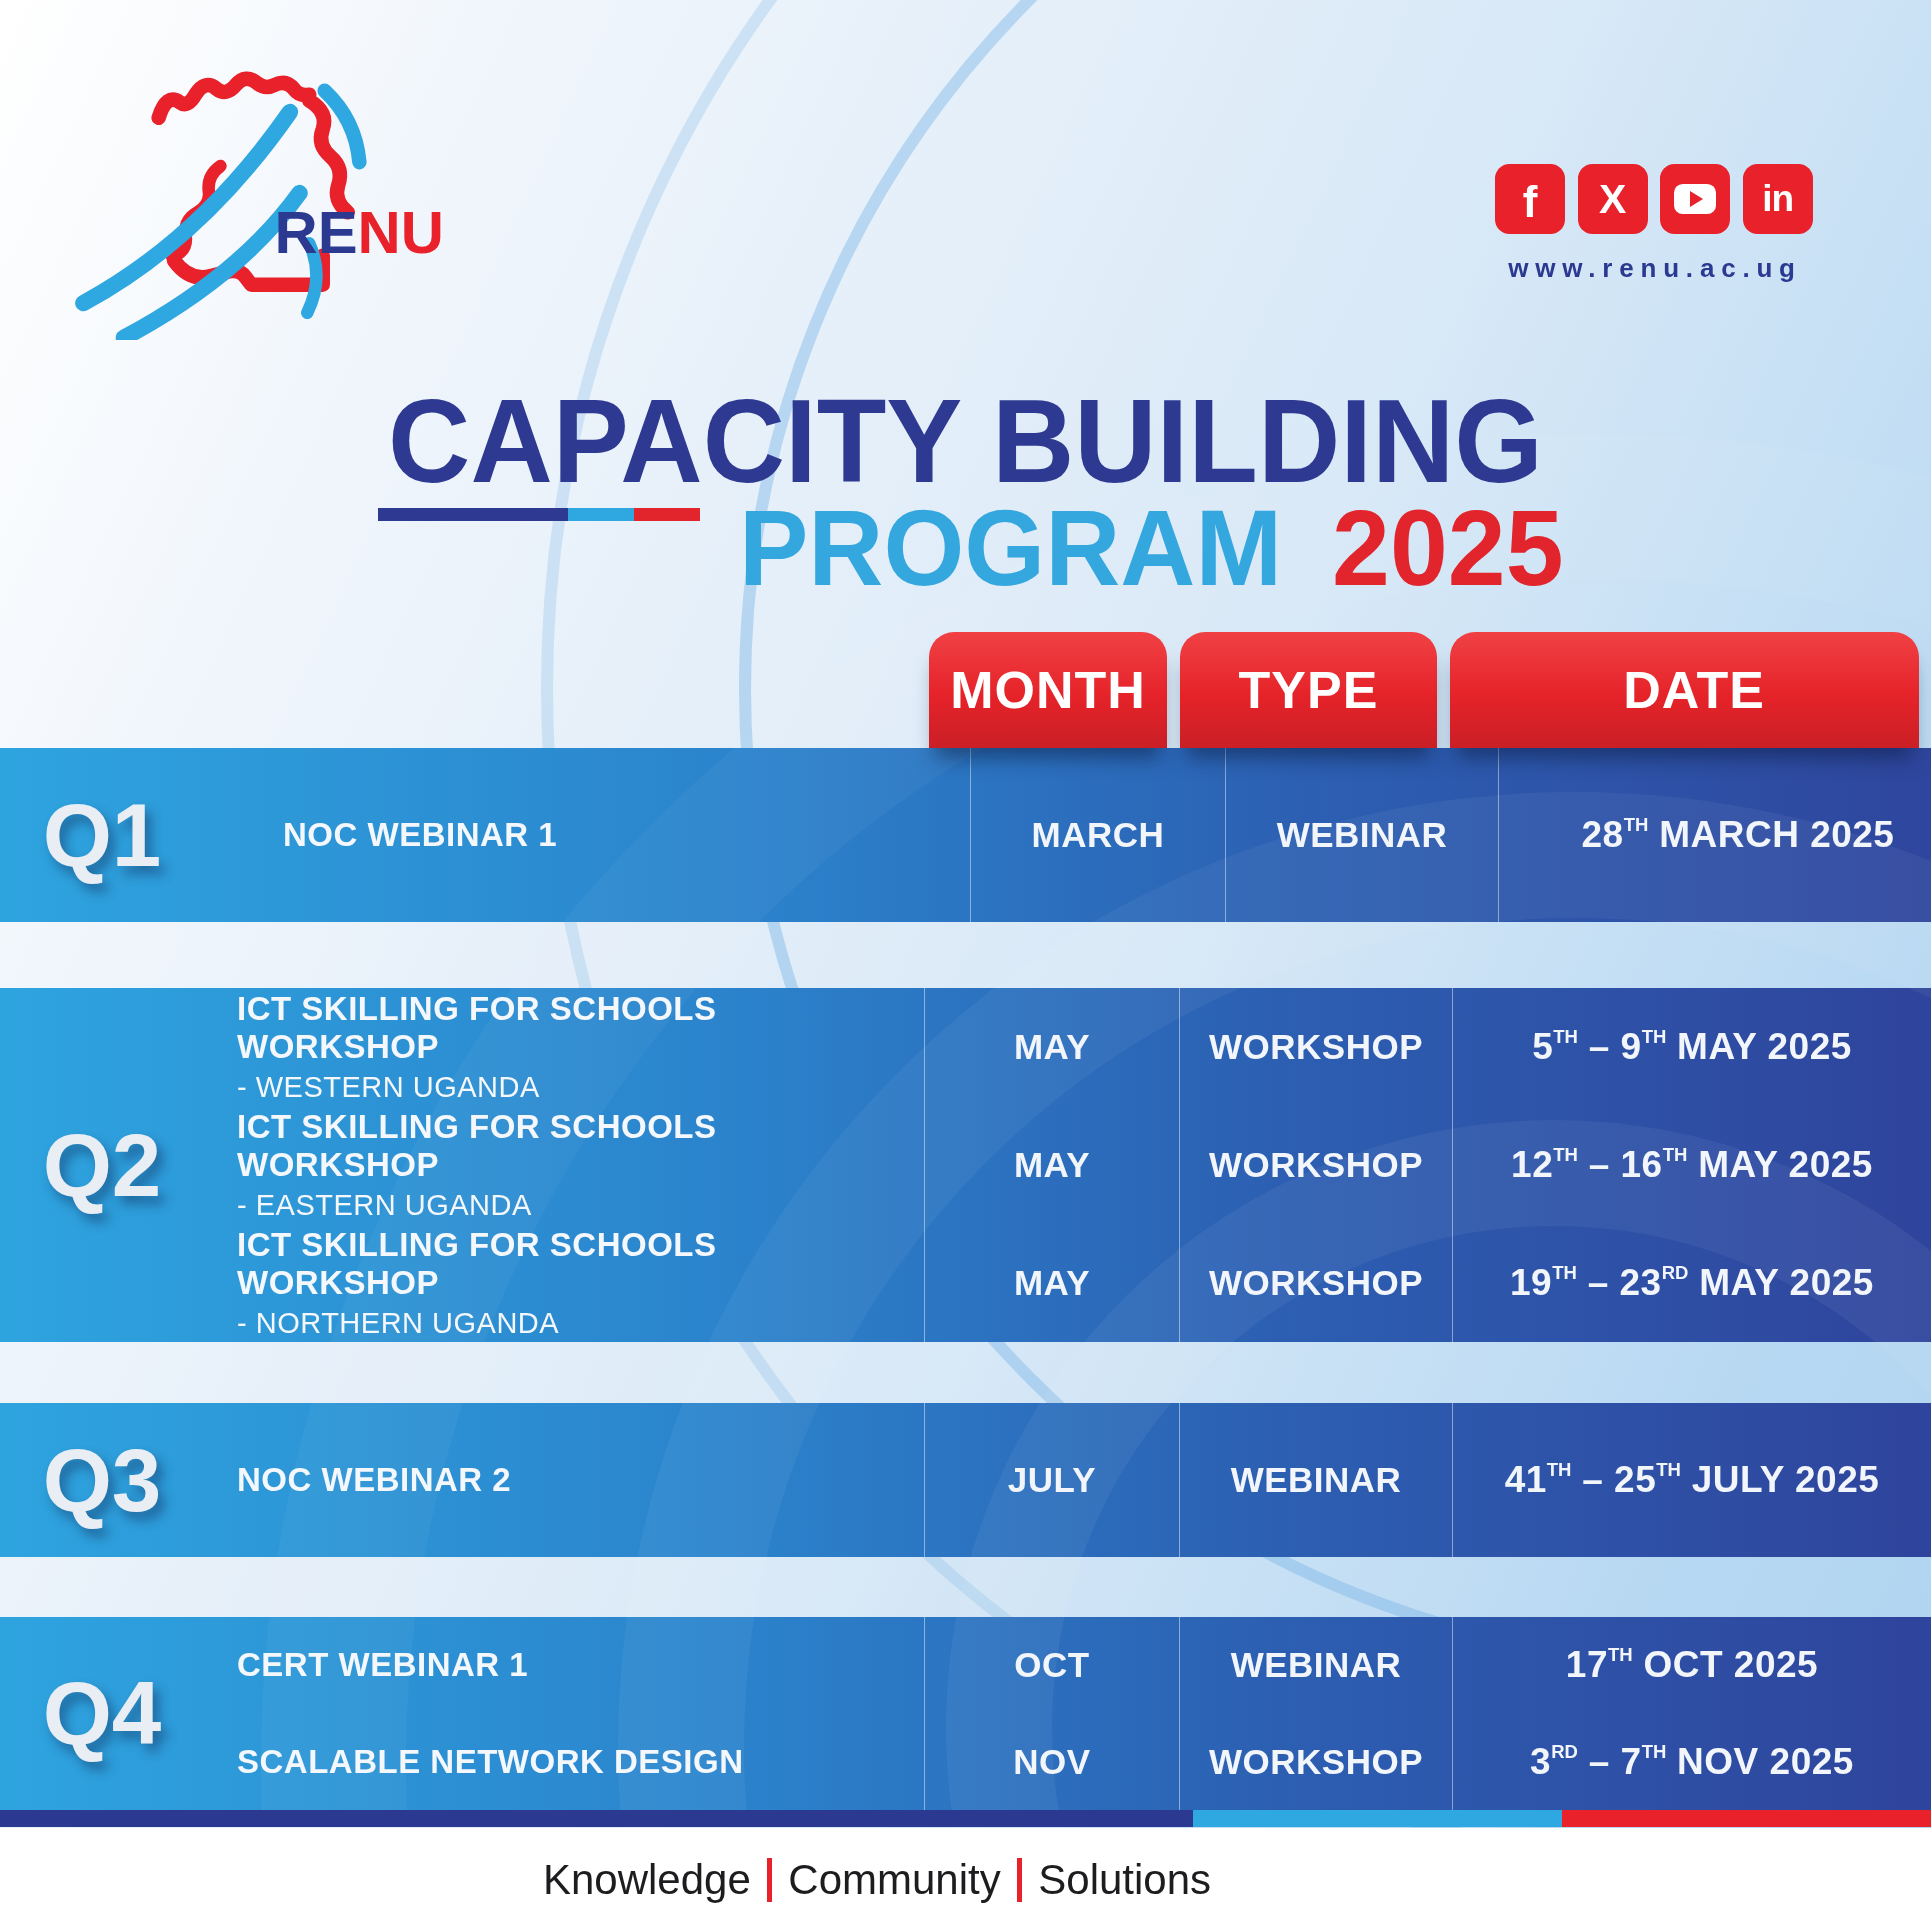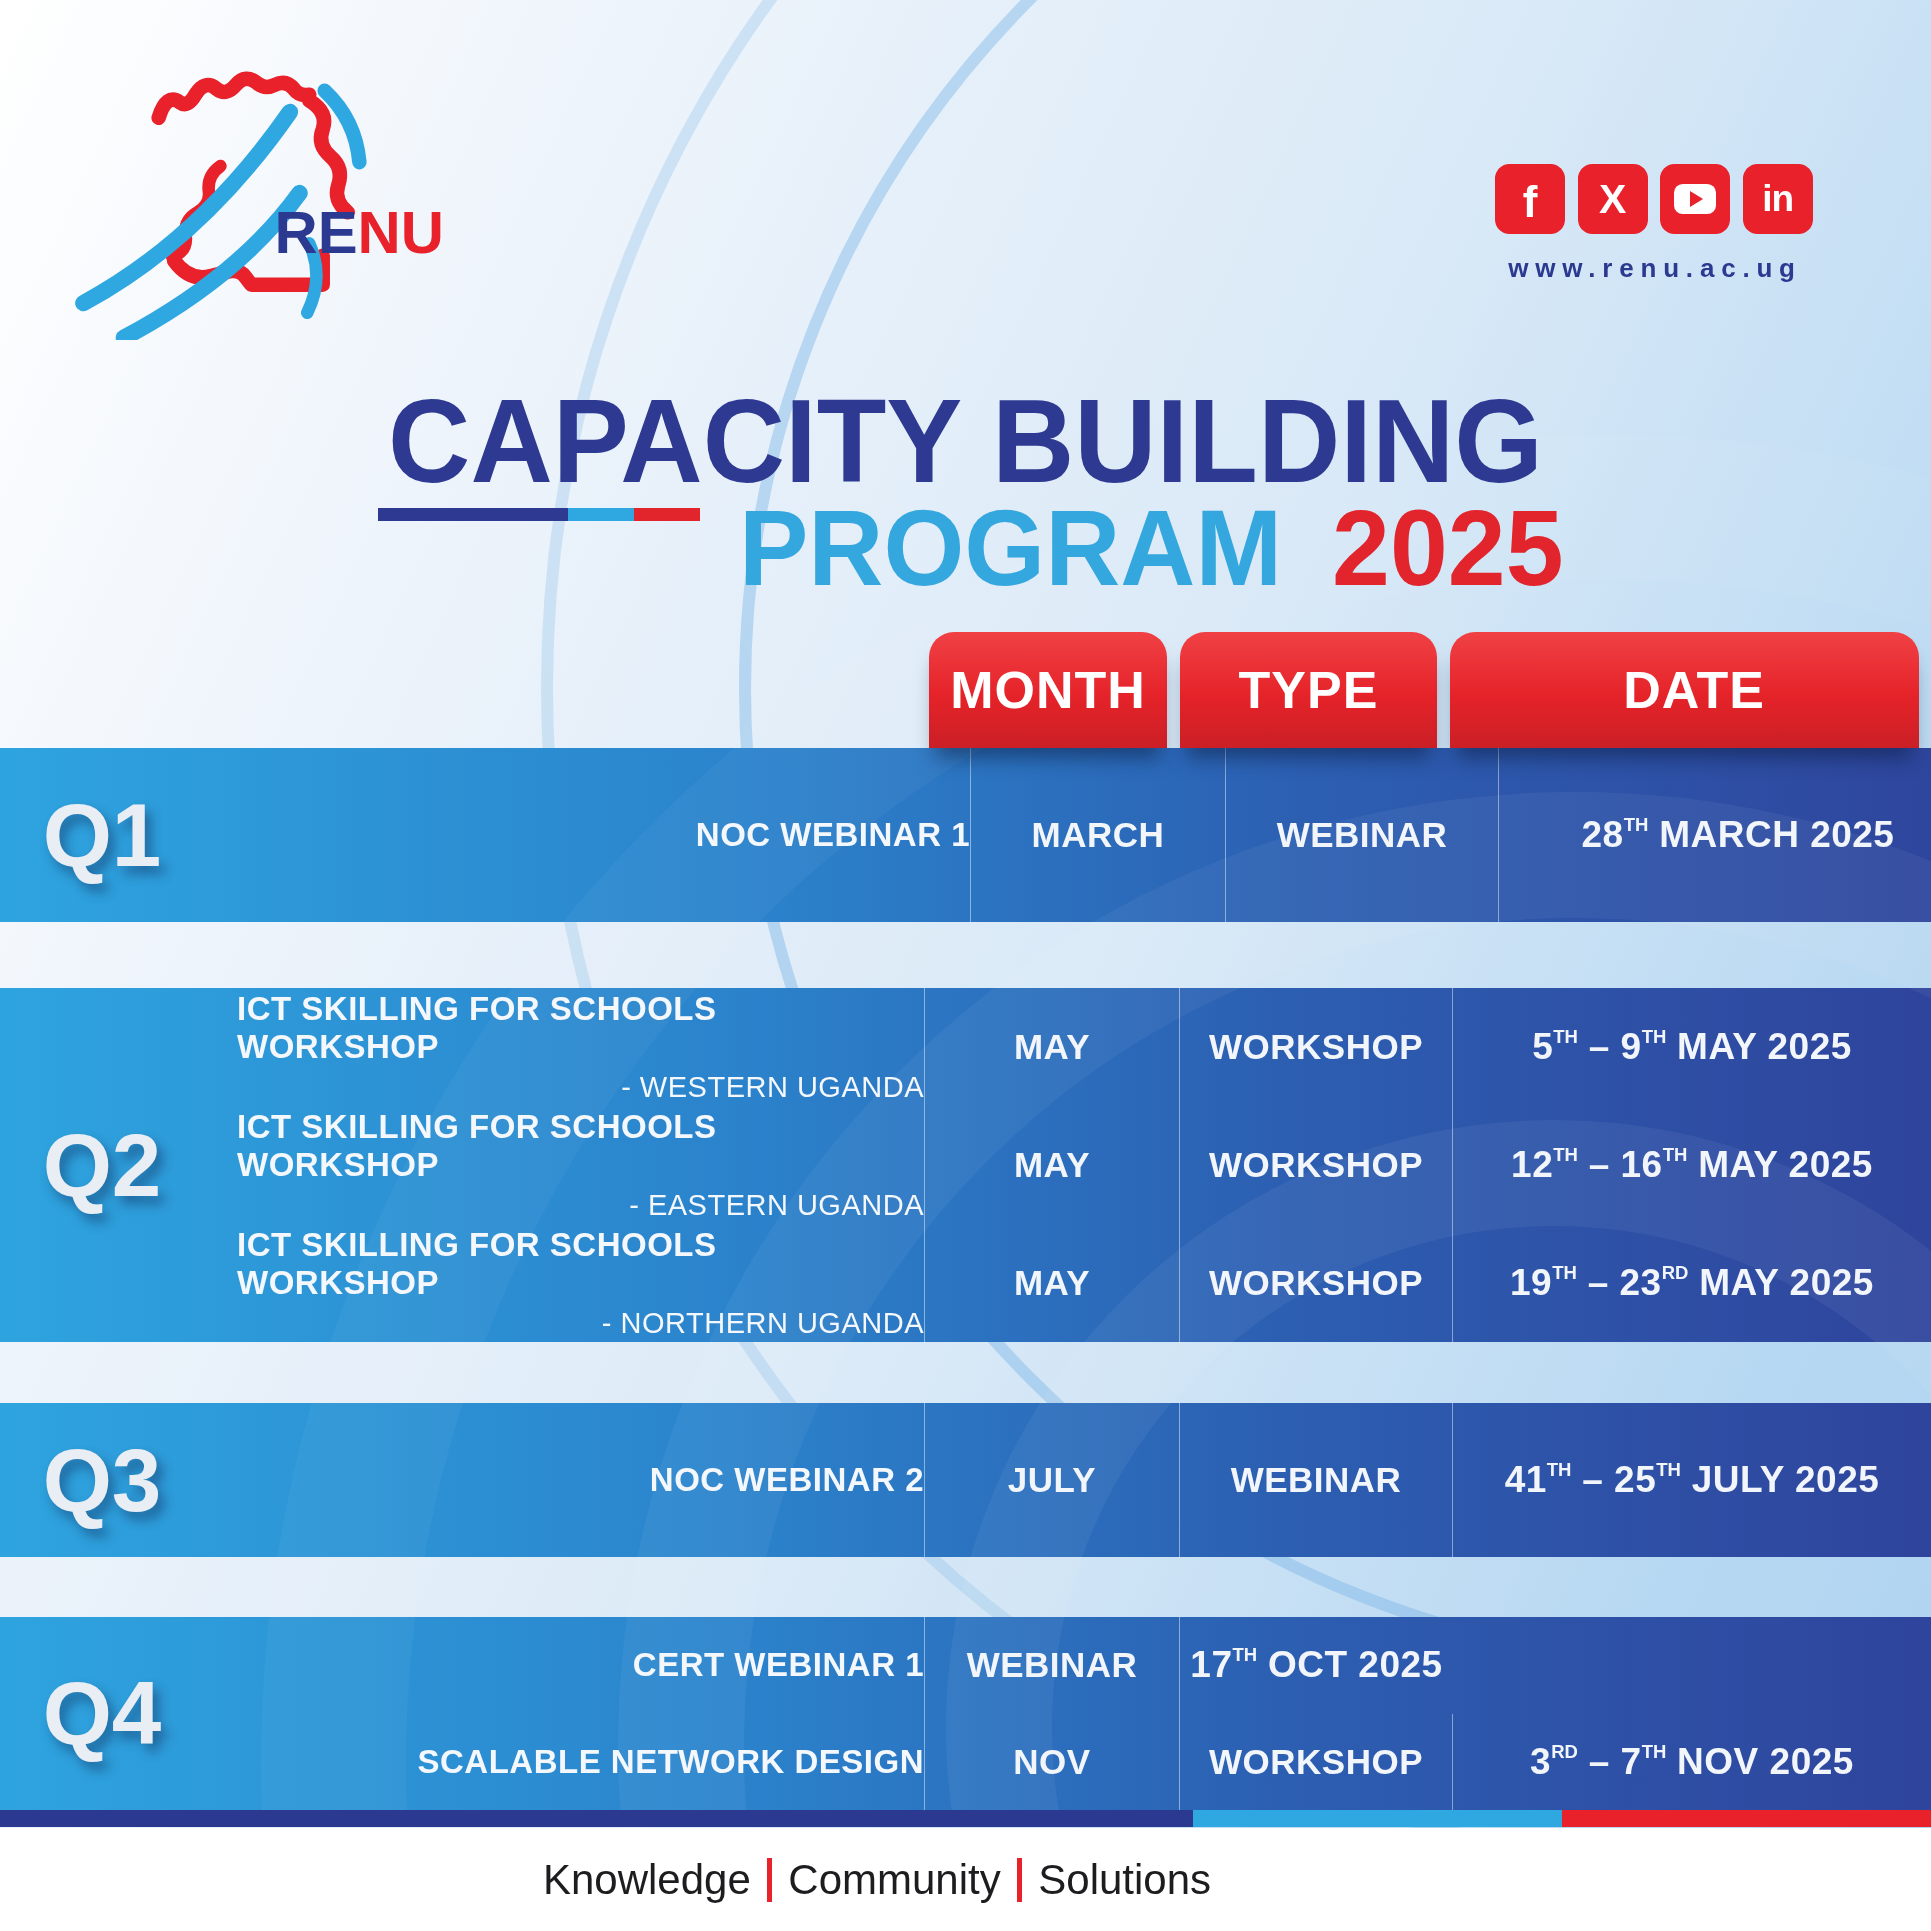--- a/index.html
+++ b/index.html
@@ -54,21 +54,21 @@
   
   .quarter{position:absolute;left:0;width:1931px;z-index:2;
     background:linear-gradient(90deg,#2EA4DF 0%,#2B83CC 38%,#2C5FB2 66%,#2F449C 100%);
     display:flex;flex-direction:column;}
   .qlabel{position:absolute;left:39px;top:0;bottom:0;width:126px;
     display:flex;align-items:center;justify-content:center;
     color:#E9EDF4;font-size:89px;font-weight:bold;
     text-shadow:5.8px 7.7px 11.6px rgba(15,35,80,.45);}
   .event-row{display:grid;grid-template-columns:925px 255px 273px 478px;flex:1;align-items:center;}
   .c-event{padding-left:237px;border-right:1.9px solid rgba(255,255,255,.45);align-self:stretch;
-    display:flex;flex-direction:column;justify-content:center;align-items:flex-end;}
+    display:flex;flex-direction:column;justify-content:center;}
   .event-title{color:#F4F7FB;font-size:33px;font-weight:bold;letter-spacing:0.5px;}
   .event-sub{color:#F4F7FB;font-size:29px;font-weight:400;letter-spacing:0.5px;margin-top:5.8px;}
   .c-month,.c-type{align-self:stretch;border-right:1.9px solid rgba(255,255,255,.45);
     display:flex;align-items:center;justify-content:center;
     color:#F2F6FB;font-size:35px;font-weight:bold;letter-spacing:0.5px;}
   .c-date{display:flex;align-items:center;justify-content:center;
     color:#F2F6FB;font-size:37px;font-weight:bold;letter-spacing:0.5px;white-space:pre;}
   .sup{font-size:.5em;position:relative;top:-.55em;letter-spacing:0;}
 
   
@@ -191,20 +191,21 @@
       <div class="c-date"><span>41</span><span class="sup">TH</span><span> – 25</span><span class="sup">TH</span><span> JULY 2025</span></div>
     </div>
   </section>
 
   <section class="quarter" style="top:1617px;height:193px;">
     <div class="qlabel">Q4</div>
     <div class="event-row">
       <div class="cell c-event">
         <div class="event-title">CERT WEBINAR 1</div>
       </div>
+      <div class="c-month">OCT</div>
       <div class="c-type">WEBINAR</div>
       <div class="c-date"><span>17</span><span class="sup">TH</span><span> OCT 2025</span></div>
     </div>
     <div class="event-row">
       <div class="cell c-event">
         <div class="event-title">SCALABLE NETWORK DESIGN</div>
       </div>
       <div class="c-month">NOV</div>
       <div class="c-type">WORKSHOP</div>
       <div class="c-date"><span>3</span><span class="sup">RD</span><span> – 7</span><span class="sup">TH</span><span> NOV 2025</span></div>

